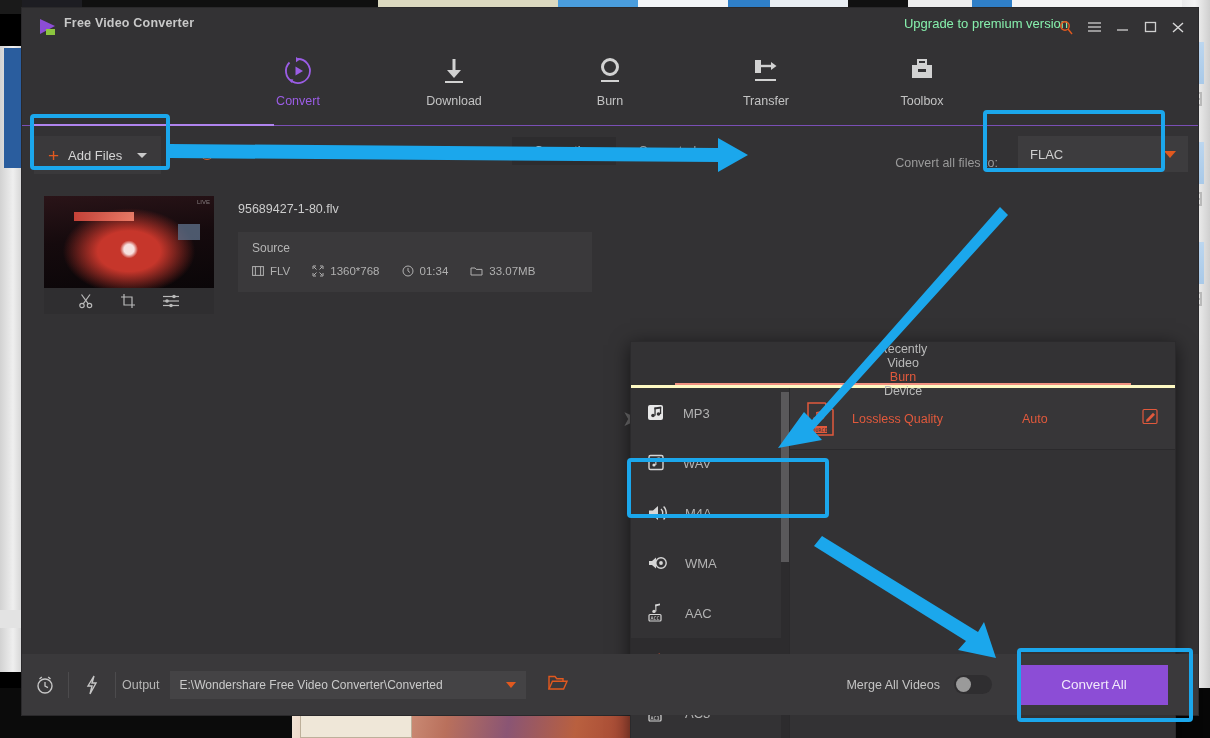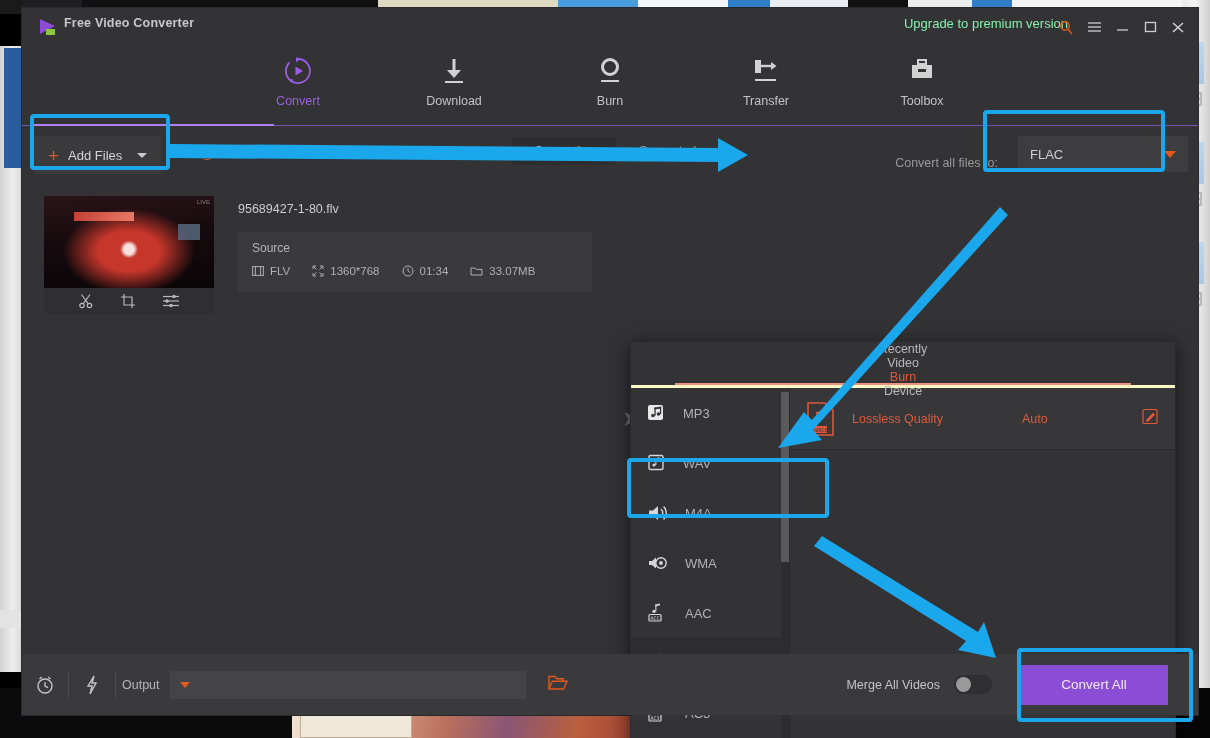--- a/index.html
+++ b/index.html
@@ -558,20 +558,21 @@
     </div>
     <div class="f-div"></div>
     <div class="f-ico">
       <svg width="14" height="20" viewBox="0 0 14 20">
           <path d="M9 1 L3 11 H7 L5 19 L11 8 H7 Z" fill="none" stroke="#c6c6c6" stroke-width="1.4"></path>
         </svg>
     </div>
     <div class="f-div"></div>
     <div class="out-lbl">Output</div>
     <div class="out-box">
+      <span class="out-val">E:\Wondershare Free Video Converter\Converted</span>
       <span class="out-caret"></span>
     </div>
     <div class="folder-ico">
       <svg width="20" height="17" viewBox="0 0 20 17">
           <path d="M1 15 V2.5 H7 L8.8 4.8 H15 V7" fill="none" stroke="#e1591f" stroke-width="1.4"></path>
       <path d="M1 15 L4.4 7.2 H19 L15.6 15 Z" fill="none" stroke="#e1591f" stroke-width="1.4"></path>
         </svg>
     </div>
     <div class="merge">
       <span class="merge-lbl">Merge All Videos</span>

